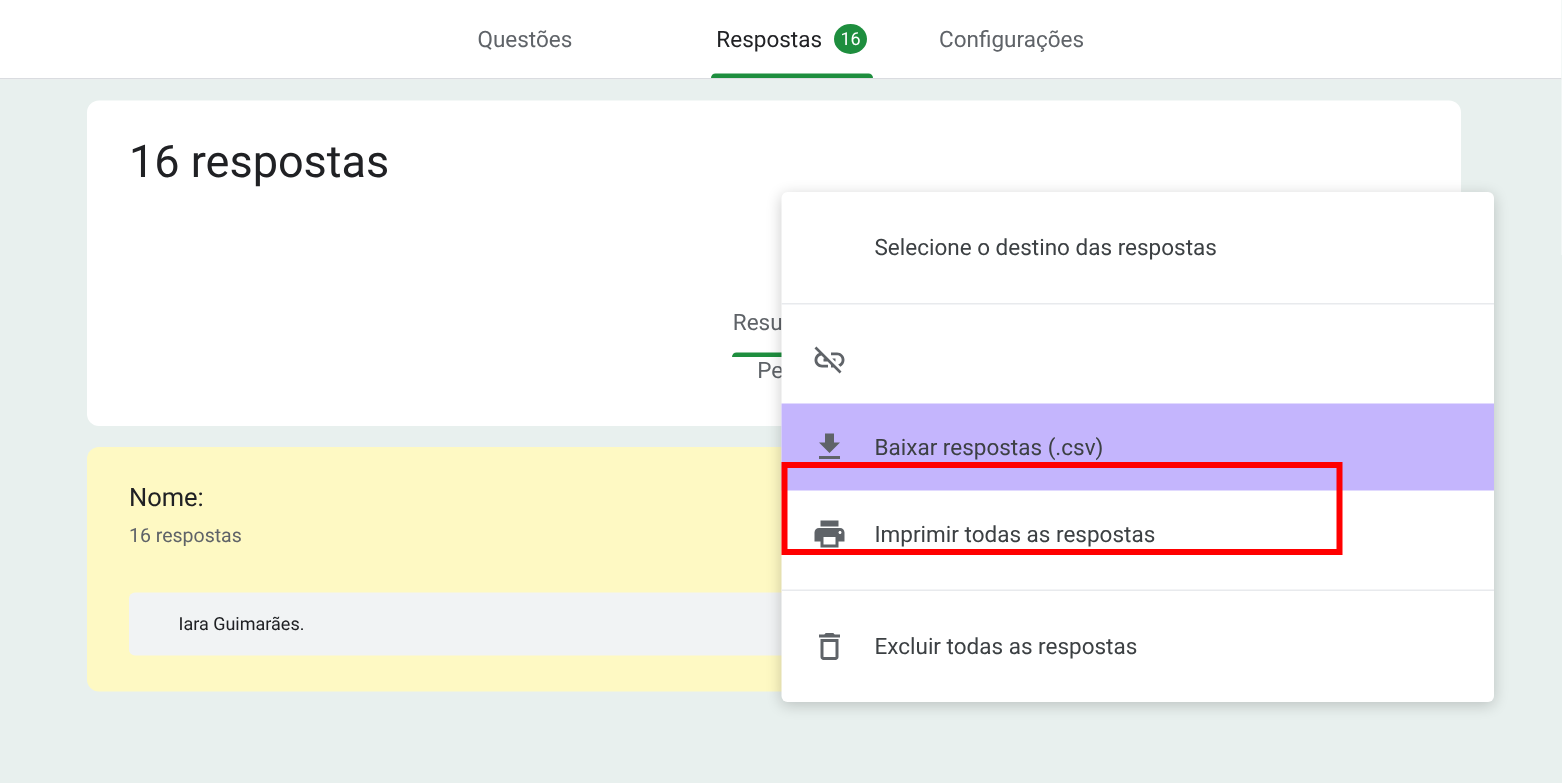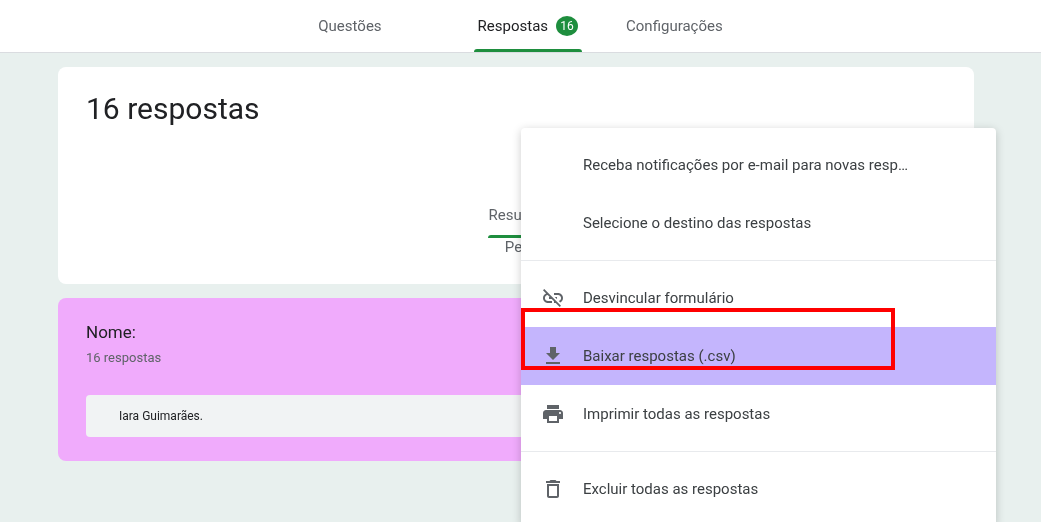--- a/index.html
+++ b/index.html
@@ -92,21 +92,21 @@
       bottom: 0;
       left: 50%;
       transform: translateX(-50%);
       width: 56px;
       height: 3px;
       background: #1e8e3e;
       border-radius: 3px 3px 0 0;
     }
     
     .card2 {
-      background: #f0abfc;
+      background: #fef9c3;
       border-radius: 8px;
       width: 916px;
       padding: 24px 28px;
     }
     .field-label {
       font-size: 17px;
       color: #202124;
       margin-bottom: 8px;
     }
     .field-sub {
@@ -208,34 +208,29 @@
   <div class="card2">
     <div class="field-label">Nome:</div>
     <div class="field-sub">16 respostas</div>
     <div class="entry-row">Iara Guimarães.</div>
   </div>
 </div>
 
 <div class="menu">
   <div class="menu-item">
     <span class="icon empty"></span>
-    <span class="label">Receba notificações por e-mail para novas resp…</span>
-  </div>
-  <div class="menu-item">
-    <span class="icon empty"></span>
     <span class="label">Selecione o destino das respostas</span>
   </div>
   <div class="menu-divider"></div>
   <div class="menu-item">
     <span class="icon">
       <svg viewBox="0 0 24 24" width="24" height="24">
           <path d="M17 7h-4v1.9h4c1.71 0 3.1 1.39 3.1 3.1 0 1.43-.98 2.63-2.31 2.98l1.46 1.46C20.88 15.61 22 13.95 22 12c0-2.76-2.24-5-5-5zm-1 4h-2.19l2 2H16zM2 4.27l3.11 3.11C3.29 8.12 2 9.91 2 12c0 2.76 2.24 5 5 5h4v-1.9H7c-1.71 0-3.1-1.39-3.1-3.1 0-1.59 1.21-2.9 2.76-3.07L8.73 11H8v2h2.73L13 15.27V17h1.73l4.01 4L20 19.74 3.27 3 2 4.27z"></path>
         </svg>
     </span>
-    <span class="label">Desvincular formulário</span>
   </div>
   <div class="menu-item hover">
     <span class="icon">
       <svg viewBox="0 0 24 24" width="24" height="24">
           <path d="M19 9h-4V3H9v6H5l7 7 7-7zM5 18v2h14v-2H5z"></path>
         </svg>
     </span>
     <span class="label">Baixar respostas (.csv)</span>
   </div>
   <div class="menu-item">

